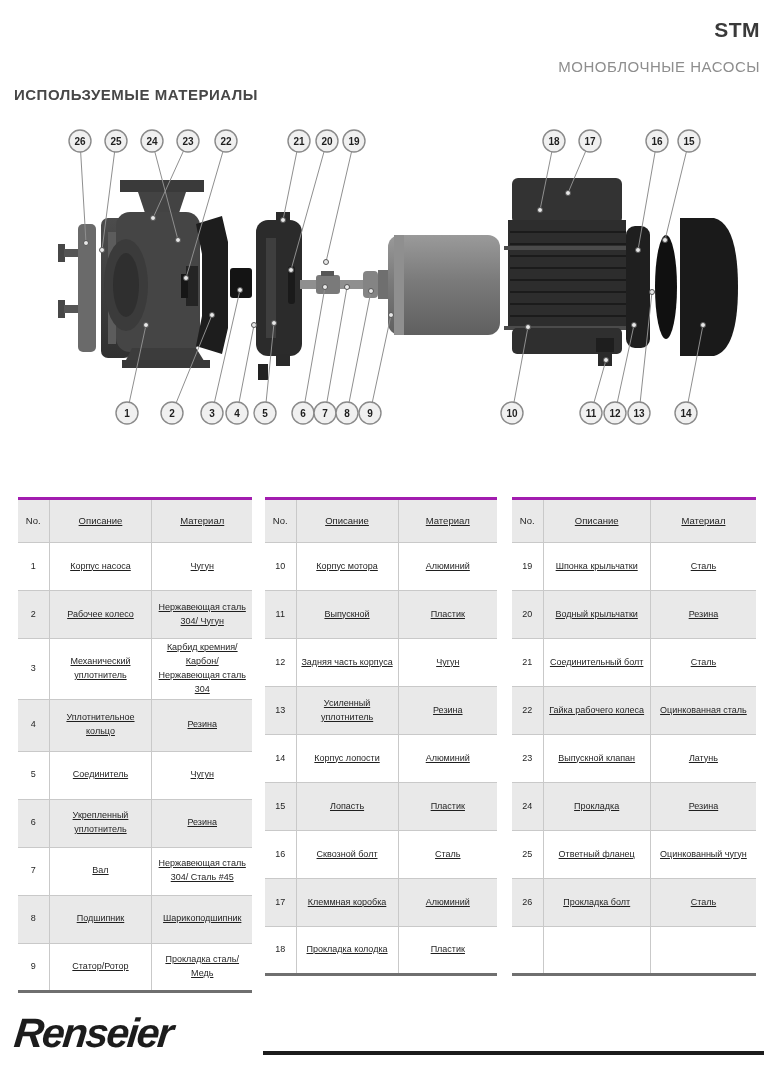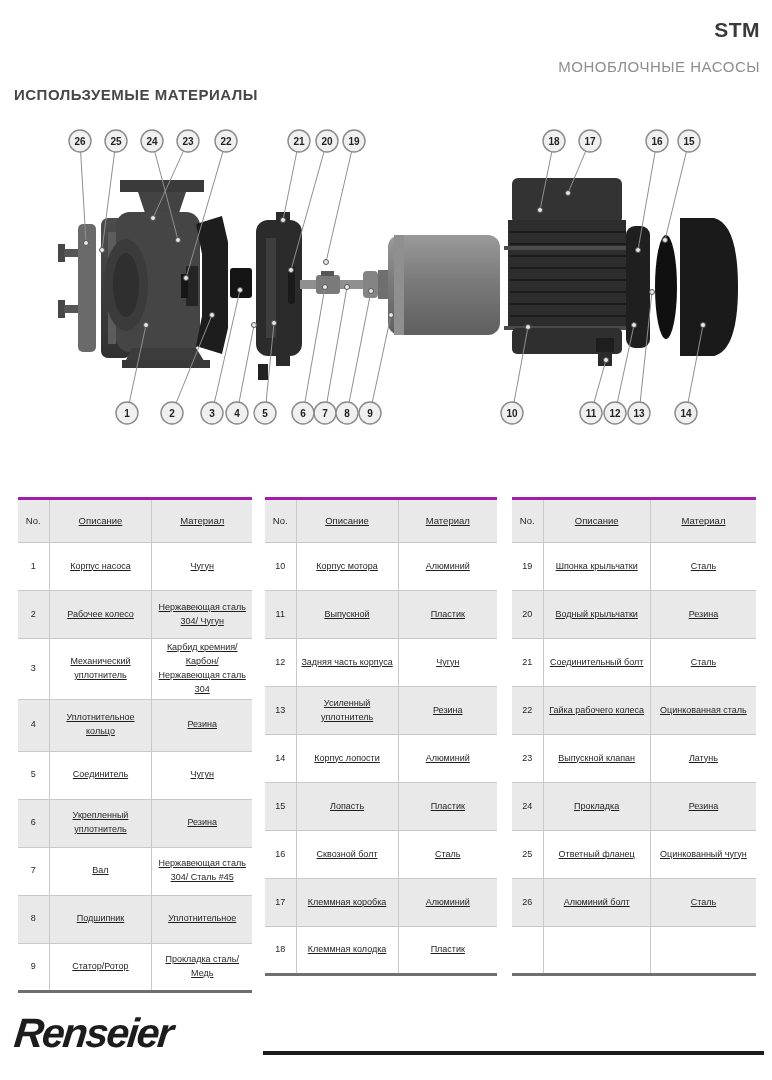--- a/index.html
+++ b/index.html
@@ -309,21 +309,21 @@
             <td class="c-mat">Резина</td>
           </tr>
           <tr>
             <td class="c-no">7</td>
             <td class="c-desc">Вал</td>
             <td class="c-mat">Нержавеющая сталь 304/   Сталь #45</td>
           </tr>
           <tr class="shade">
             <td class="c-no">8</td>
             <td class="c-desc">Подшипник</td>
-            <td class="c-mat">Уплотнительное</td>
+            <td class="c-mat">Шарикоподшипник</td>
           </tr>
           <tr>
             <td class="c-no">9</td>
             <td class="c-desc">Статор/Ротор</td>
             <td class="c-mat">Прокладка сталь/Медь</td>
           </tr>
         </tbody>
       </table>
     <table class="mat t1">
         <thead>
@@ -369,21 +369,21 @@
             <td class="c-desc">Сквозной болт</td>
             <td class="c-mat">Сталь</td>
           </tr>
           <tr class="shade">
             <td class="c-no">17</td>
             <td class="c-desc">Клеммная коробка</td>
             <td class="c-mat">Алюминий</td>
           </tr>
           <tr>
             <td class="c-no">18</td>
-            <td class="c-desc">Клеммная колодка</td>
+            <td class="c-desc">Прокладка колодка</td>
             <td class="c-mat">Пластик</td>
           </tr>
         </tbody>
       </table>
     <table class="mat t2">
         <thead>
           <tr>
             <th class="c-no">No.</th>
             <th class="c-desc">Описание</th>
             <th class="c-mat">Материал</th>
@@ -420,21 +420,21 @@
             <td class="c-desc">Прокладка</td>
             <td class="c-mat">Резина</td>
           </tr>
           <tr>
             <td class="c-no">25</td>
             <td class="c-desc">Ответный фланец</td>
             <td class="c-mat">Оцинкованный чугун</td>
           </tr>
           <tr class="shade">
             <td class="c-no">26</td>
-            <td class="c-desc">Алюминий болт</td>
+            <td class="c-desc">Прокладка болт</td>
             <td class="c-mat">Сталь</td>
           </tr>
           <tr>
             <td class="c-no"></td>
             <td class="c-desc"></td>
             <td class="c-mat"></td>
           </tr>
         </tbody>
       </table>
   </div>

